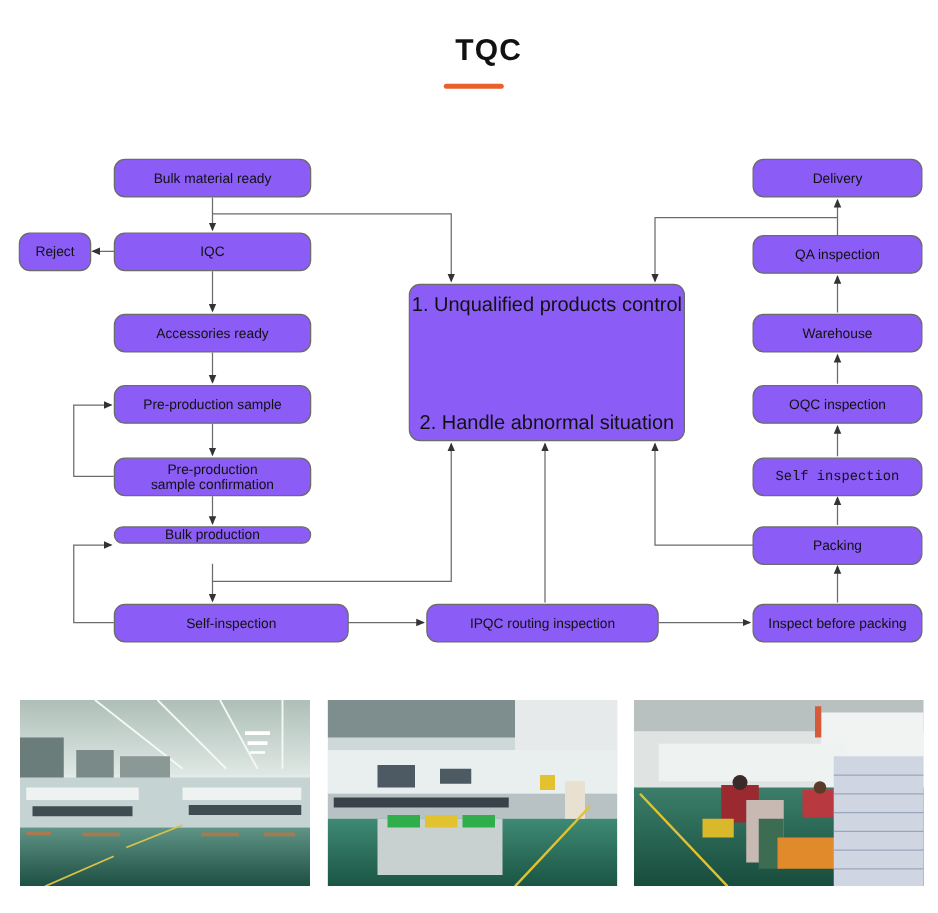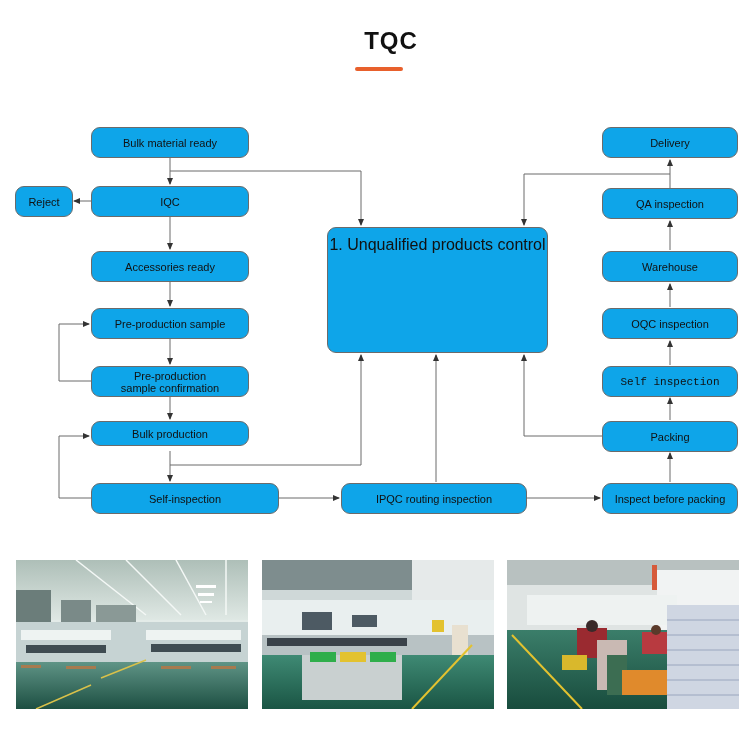--- a/index.html
+++ b/index.html
@@ -1,20 +1,20 @@
 <!DOCTYPE html>
 <html><head>
 <meta charset="utf-8">
 <style>
   html, body { margin: 0; padding: 0; background: #ffffff; }
   body { width: 750px; height: 730px; position: relative; overflow: hidden; font-family: "Liberation Sans", sans-serif; }
   .title { position: absolute; left: 16px; width: 750px; top: 27px; text-align: center; font-size: 24px; font-weight: bold; color: #111111; letter-spacing: 1px; font-family: "Liberation Sans", sans-serif; }
   .title-underline { position: absolute; left: 355px; top: 67px; width: 48px; height: 4px; border-radius: 2px; }
   svg.diagram { position: absolute; left: 0; top: 0; }
-  .node { position: absolute; box-sizing: border-box; border: 1px solid #6b6b6b; border-radius: 9px; background: #0ea5e9; display: flex; align-items: center; justify-content: center; text-align: center; font-size: 11px; color: #111111; line-height: 12px; font-family: "Liberation Sans", sans-serif; }
+  .node { position: absolute; box-sizing: border-box; border: 1px solid #6b6b6b; border-radius: 9px; background: #8b5cf6; display: flex; align-items: center; justify-content: center; text-align: center; font-size: 11px; color: #111111; line-height: 12px; font-family: "Liberation Sans", sans-serif; }
   .node.big { display: block; }
   .big-line { position: absolute; left: 0; width: 100%; text-align: center; font-size: 16px; }
   .photo { position: absolute; top: 560px; height: 149px; overflow: hidden; }
   .photo svg { display: block; }
 </style>
 </head>
 <body>
 
 <div class="title">TQC</div>
 <div class="title-underline" id="underline" style="background: rgb(232, 96, 44);"></div>
@@ -85,21 +85,21 @@
 <div class="node" style="left:91px;top:251px;width:158px;height:31px;">
     <span>Accessories ready</span>
   </div>
 <div class="node" style="left:91px;top:308px;width:158px;height:31px;">
     <span>Pre-production sample</span>
   </div>
 <div class="node" style="left:91px;top:366px;width:158px;height:31px;flex-direction:column;">
   <span>Pre-production</span>
   <span>sample confirmation</span>
 </div>
-<div class="node" style="left:91px;top:421px;width:158px;height:25px;">
+<div class="node" style="left:91px;top:421px;width:158px;height:14px;">
     <span>Bulk production</span>
   </div>
 <div class="node" style="left:91px;top:483px;width:188px;height:31px;">
     <span>Self-inspection</span>
   </div>
 <div class="node" style="left:341px;top:483px;width:186px;height:31px;">
     <span>IPQC routing inspection</span>
   </div>
 <div class="node" style="left:602px;top:483px;width:136px;height:31px;">
     <span>Inspect before packing</span>
@@ -118,20 +118,21 @@
   </div>
 <div class="node" style="left:602px;top:188px;width:136px;height:31px;">
     <span>QA inspection</span>
   </div>
 <div class="node" style="left:602px;top:127px;width:136px;height:31px;">
     <span>Delivery</span>
   </div>
 
 <div class="node big" style="left:327px;top:227px;width:221px;height:126px;">
   <div class="big-line" style="top:11px;">1. Unqualified products control</div>
+  <div class="big-line" style="top:105px;">2. Handle abnormal situation</div>
 </div>
 
 <div class="photo" style="left:16px;width:232px;">
   <svg width="232" height="149" viewBox="0 0 232 149">
     <defs>
       <linearGradient id="p1ceil" x1="0" y1="0" x2="0" y2="1">
           <stop offset="0" stop-color="#aebfb8"></stop>
           <stop offset="1" stop-color="#dfe8e4"></stop>
         </linearGradient>
       <linearGradient id="p1floor" x1="0" y1="0" x2="0" y2="1">

